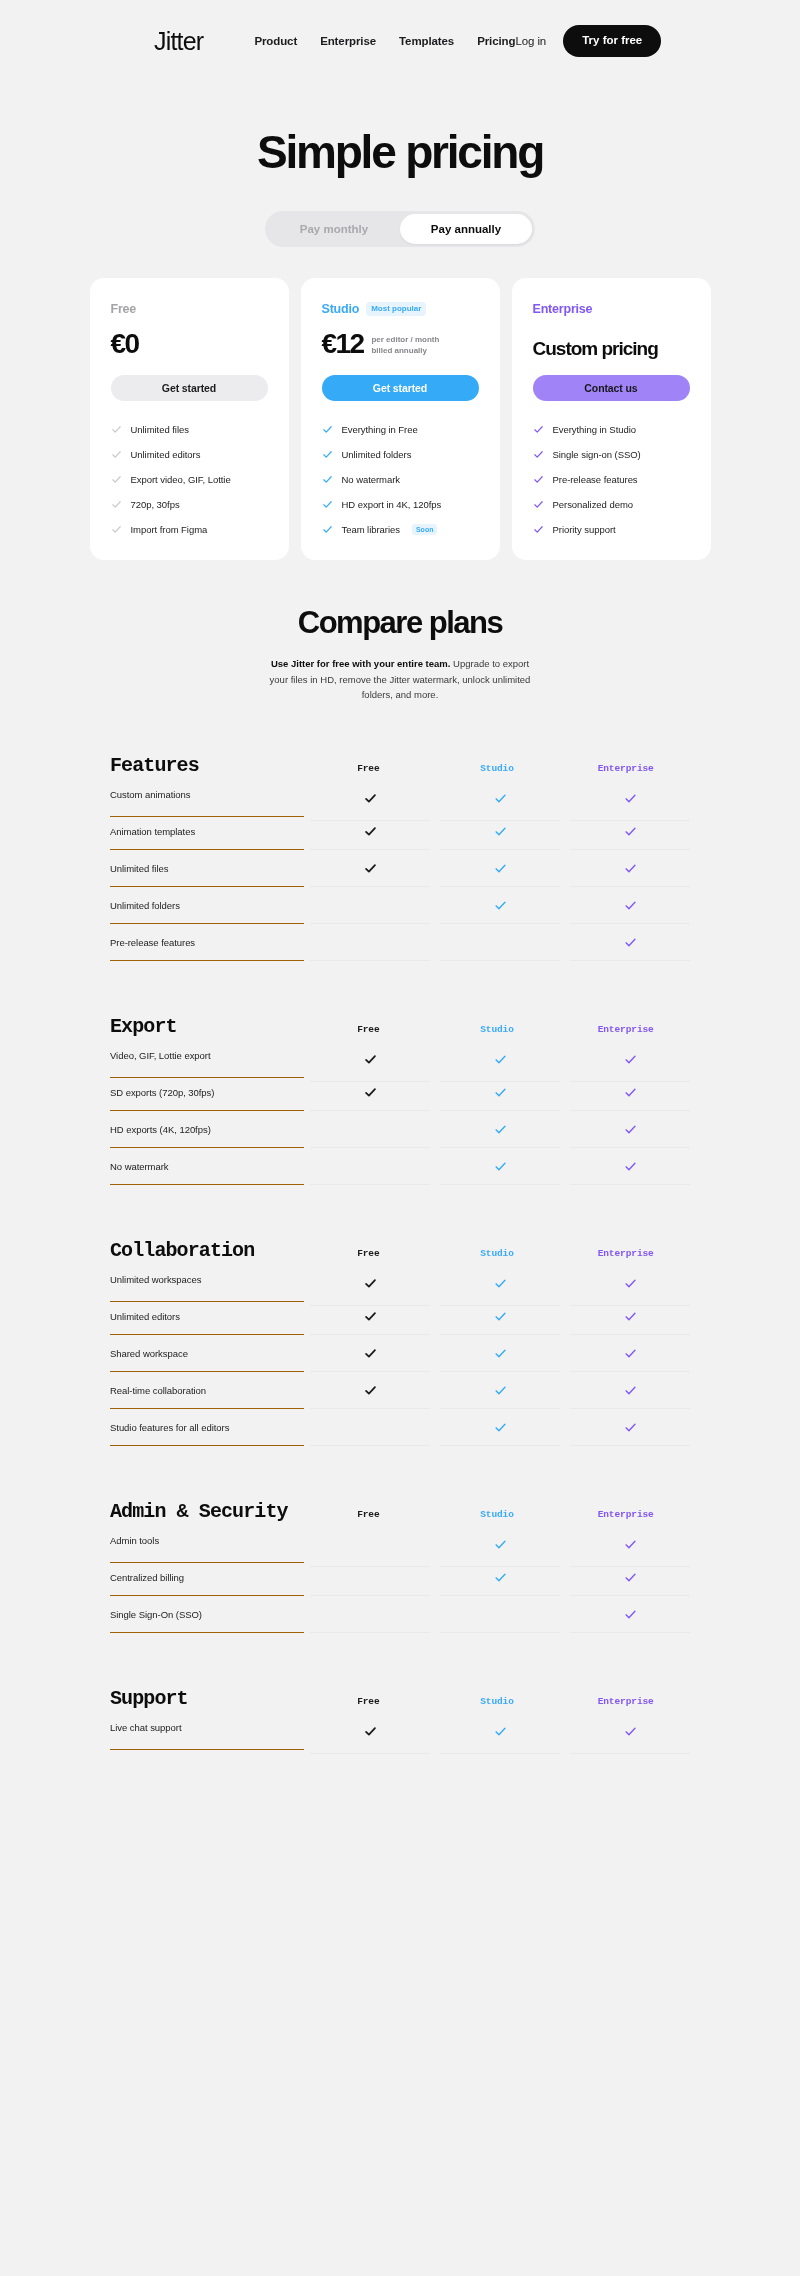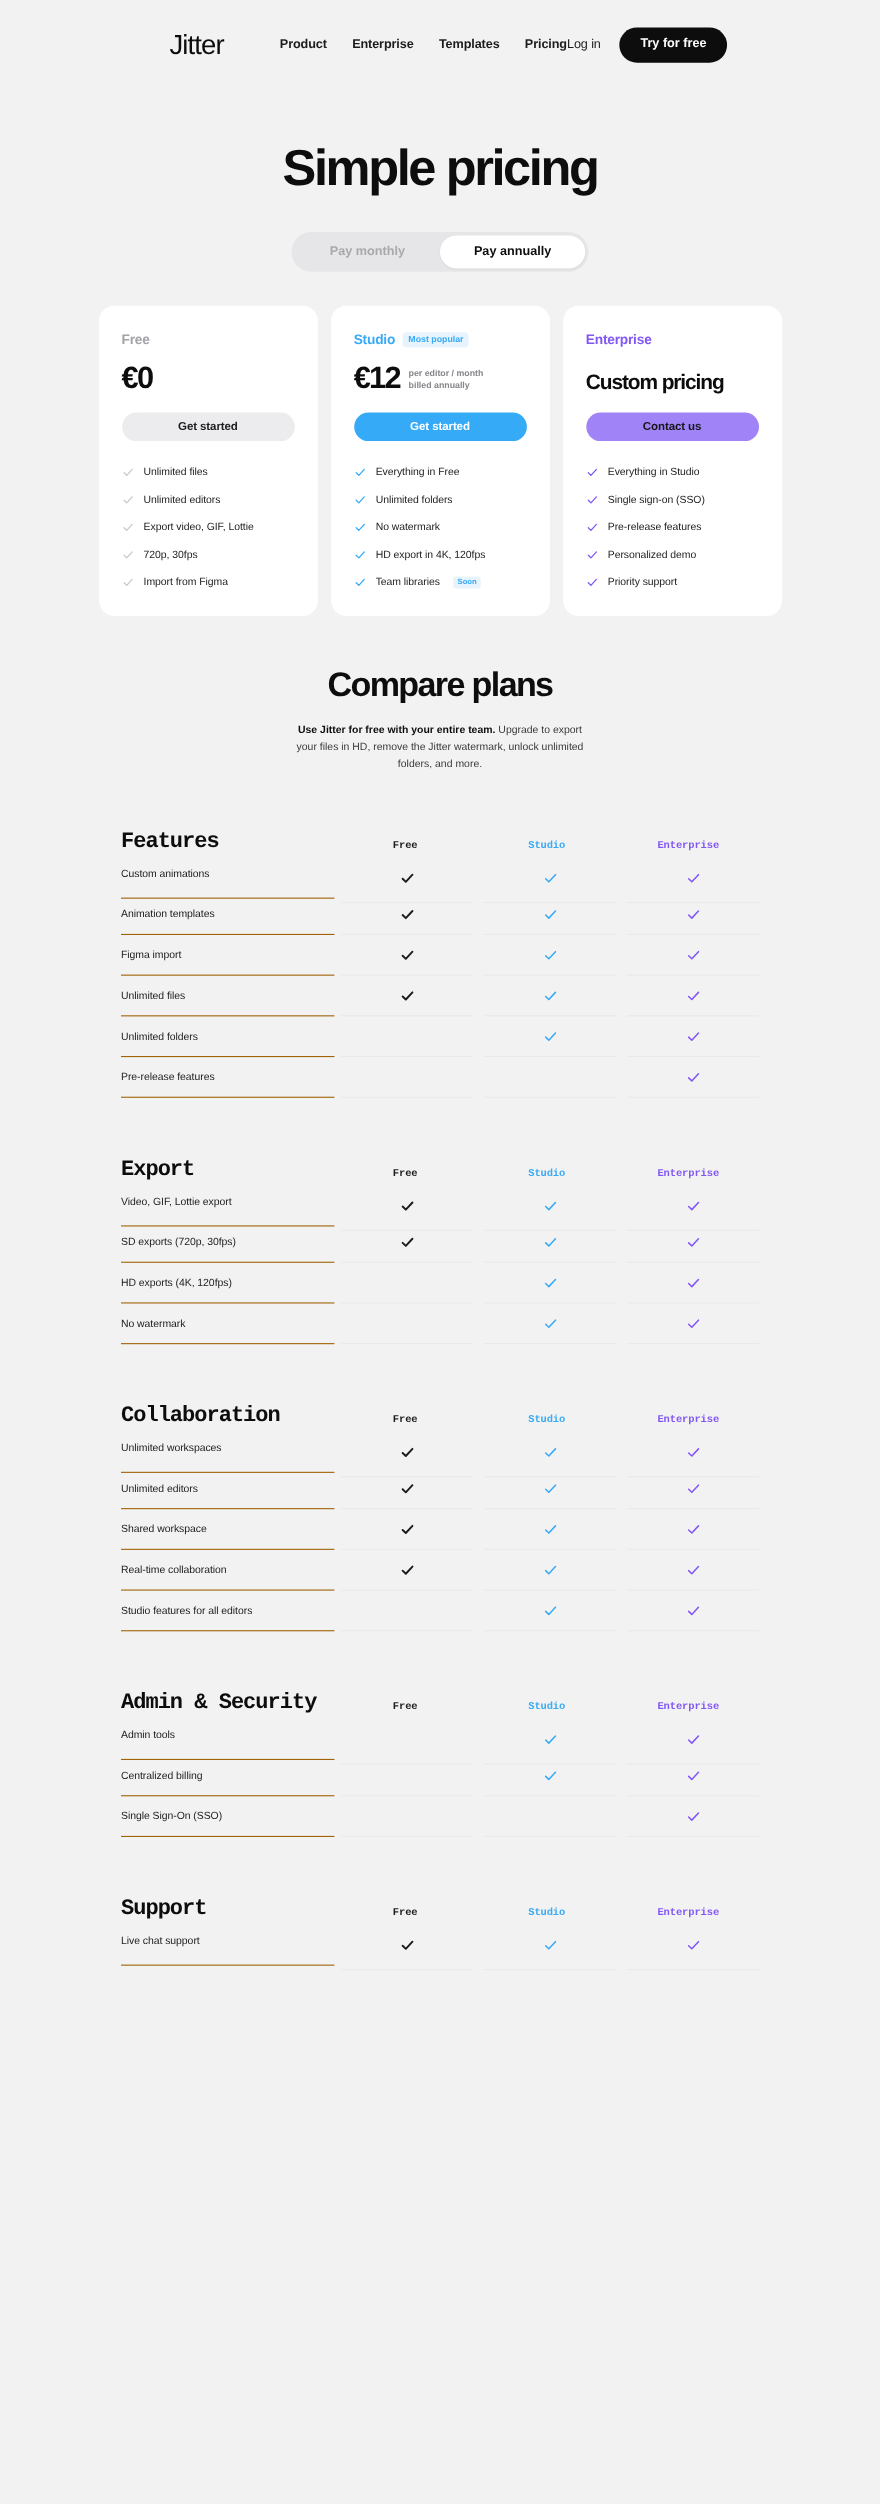--- a/index.html
+++ b/index.html
@@ -491,40 +491,20 @@
             </svg>
           </div>
           <div class="cmp-cell">
             <svg width="13" height="13" viewBox="0 0 14 14">
               <path d="M2.2 7.4 L5.3 10.4 L11.8 3.4" stroke="#8257f5" stroke-width="1.5" fill="none" stroke-linecap="round" stroke-linejoin="round"></path>
             </svg>
           </div>
         </div>
       </div>
       <div class="cmp-row">
-        <div class="cmp-row-label">Figma import</div>
-        <div class="cmp-cells">
-          <div class="cmp-cell">
-            <svg width="13" height="13" viewBox="0 0 14 14">
-              <path d="M2.2 7.4 L5.3 10.4 L11.8 3.4" stroke="#1c1c1e" stroke-width="1.9" fill="none" stroke-linecap="round" stroke-linejoin="round"></path>
-            </svg>
-          </div>
-          <div class="cmp-cell">
-            <svg width="13" height="13" viewBox="0 0 14 14">
-              <path d="M2.2 7.4 L5.3 10.4 L11.8 3.4" stroke="#35ABF8" stroke-width="1.5" fill="none" stroke-linecap="round" stroke-linejoin="round"></path>
-            </svg>
-          </div>
-          <div class="cmp-cell">
-            <svg width="13" height="13" viewBox="0 0 14 14">
-              <path d="M2.2 7.4 L5.3 10.4 L11.8 3.4" stroke="#8257f5" stroke-width="1.5" fill="none" stroke-linecap="round" stroke-linejoin="round"></path>
-            </svg>
-          </div>
-        </div>
-      </div>
-      <div class="cmp-row">
         <div class="cmp-row-label">Unlimited files</div>
         <div class="cmp-cells">
           <div class="cmp-cell">
             <svg width="13" height="13" viewBox="0 0 14 14">
               <path d="M2.2 7.4 L5.3 10.4 L11.8 3.4" stroke="#1c1c1e" stroke-width="1.9" fill="none" stroke-linecap="round" stroke-linejoin="round"></path>
             </svg>
           </div>
           <div class="cmp-cell">
             <svg width="13" height="13" viewBox="0 0 14 14">
               <path d="M2.2 7.4 L5.3 10.4 L11.8 3.4" stroke="#35ABF8" stroke-width="1.5" fill="none" stroke-linecap="round" stroke-linejoin="round"></path>

